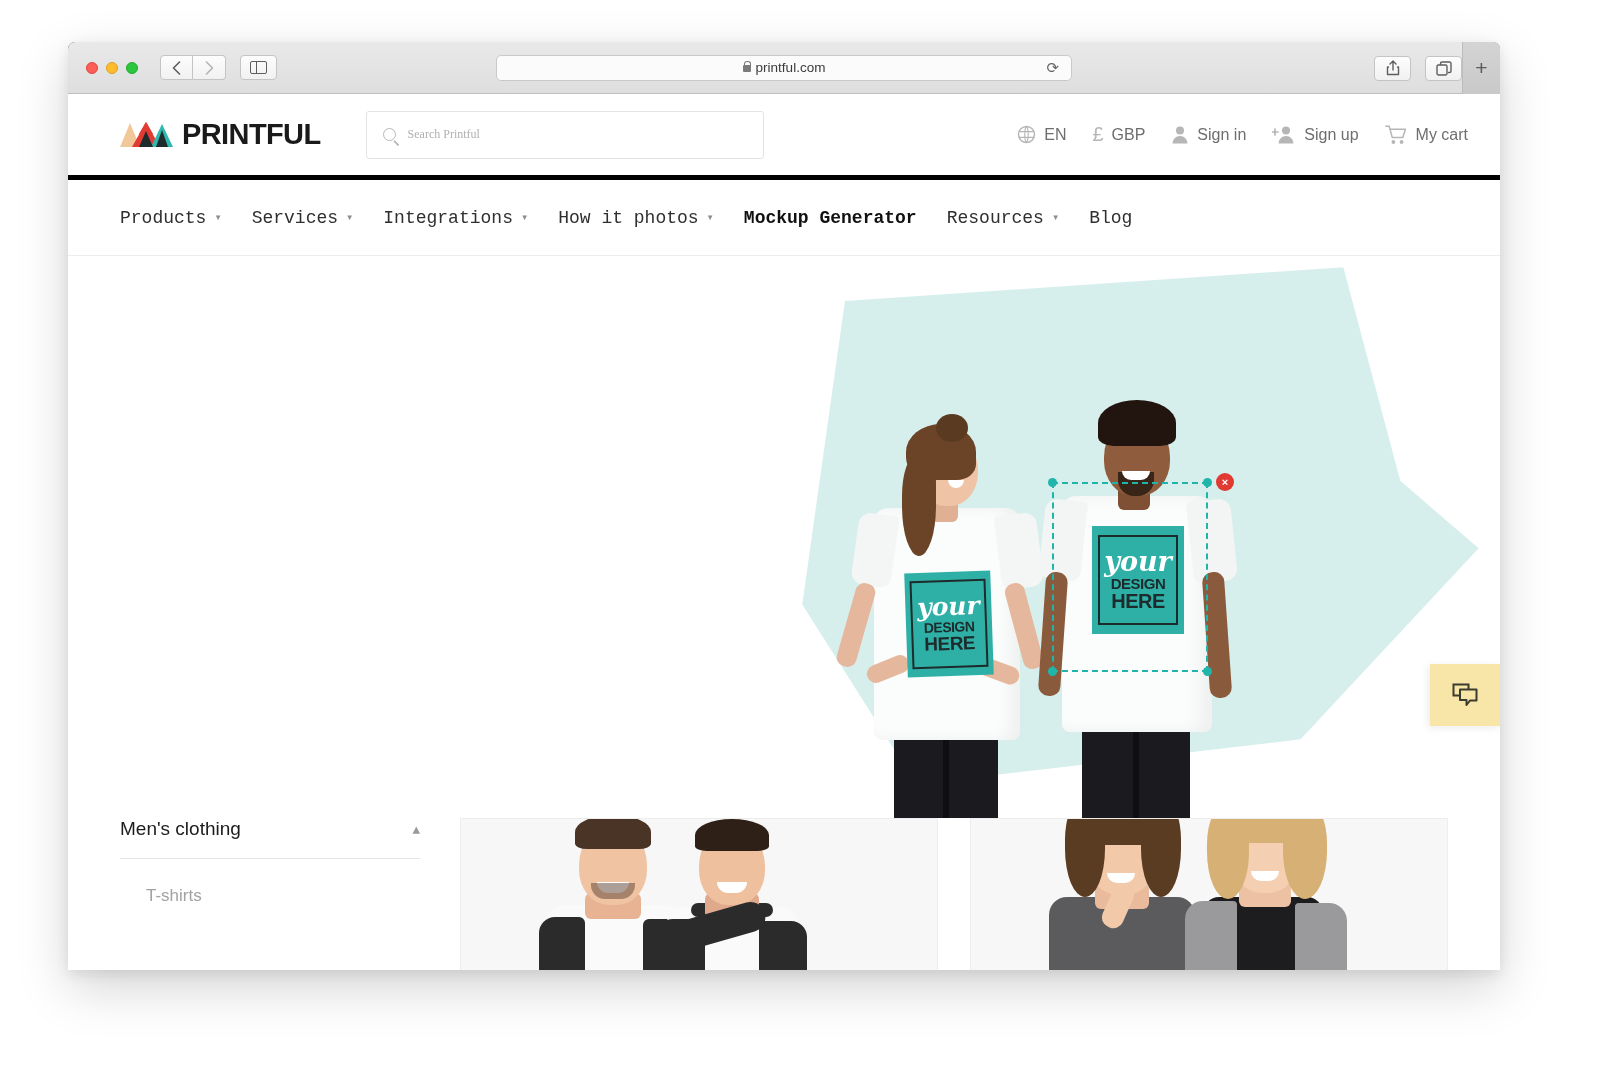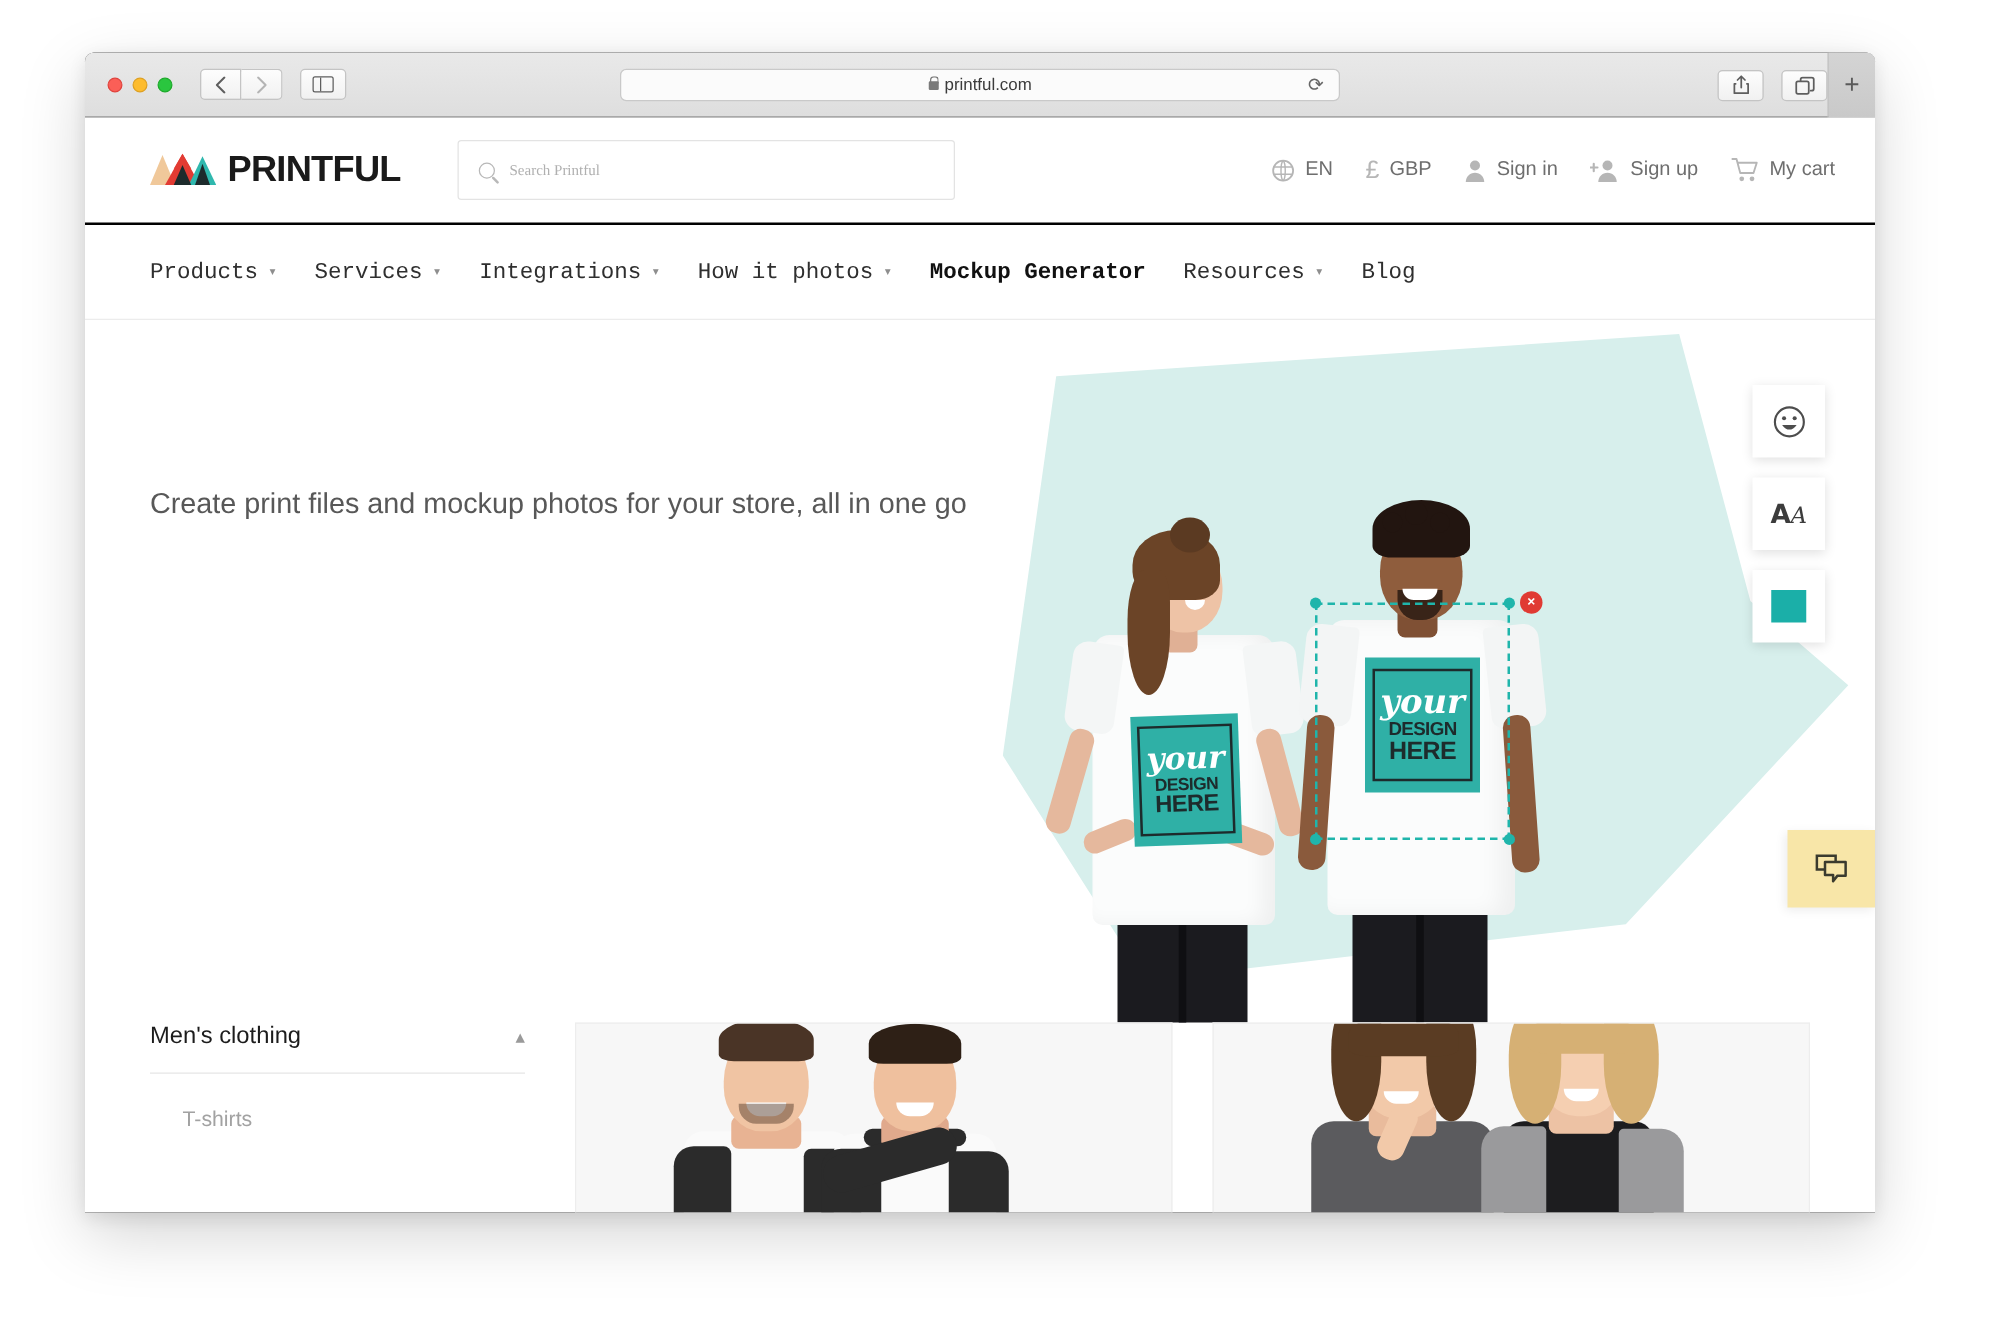--- a/index.html
+++ b/index.html
@@ -99,21 +99,21 @@
     display: flex; align-items: center; justify-content: center;
     font-size: 21px; color: #5a5a5a; font-weight: 300;
   }
 
   
   .page { position: relative; height: 876px; background: #fff; overflow: hidden; }
 
   
   .site-header {
     height: 86px; display: flex; align-items: center;
-    border-bottom: 2px solid #000000; padding: 0 32px 0 52px;
+    border-bottom: 5px solid #000000; padding: 0 32px 0 52px;
   }
   .logo { display: flex; align-items: center; gap: 9px; }
   .logo-mark { width: 53px; height: 28px; }
   .logo-text { font-size: 29px; font-weight: 700; letter-spacing: -0.6px; color: #1a1a1a; }
 
   .search-box {
     margin-left: 45px;
     width: 398px; height: 48px;
     border: 1px solid #e3e3e3; border-radius: 3px;
     display: flex; align-items: center; padding: 0 16px; gap: 12px;
@@ -407,21 +407,20 @@
           <span class="caret">▾</span>
         </div>
         <div class="nav-item">
           <span>Blog</span>
         </div>
       </div>
 
       <div class="hero">
 
         <div class="hero-copy">
-          <div class="hero-sub">Create print files and mockup photos for your store, all in one go</div>
         </div>
 
         <div class="hero-art">
           <div class="blob"></div>
 
           <div class="model woman">
 
             <div style="position:absolute;left:50px;bottom:0;width:104px;height:96px;background:#1b1b1f;border-radius:4px 4px 0 0;"></div>
             <div style="position:absolute;left:99px;bottom:0;width:6px;height:96px;background:#0f0f12;"></div>
 
@@ -485,38 +484,20 @@
 
             <div class="selection" style="left:16px;bottom:146px;width:156px;height:190px;">
               <span class="handle" style="left:-6px;top:-6px;"></span>
               <span class="handle" style="right:-6px;top:-6px;"></span>
               <span class="handle" style="left:-6px;bottom:-6px;"></span>
               <span class="handle" style="right:-6px;bottom:-6px;"></span>
               <span class="del-btn" style="right:-28px;top:-11px;">×</span>
             </div>
           </div>
 
-          <div class="tool-rail">
-            <div class="tool-btn">
-              <svg width="27" height="27" viewBox="0 0 28 28">
-                <circle cx="14" cy="14" r="12" stroke="#4d4d4d" stroke-width="1.8" fill="none"></circle>
-                <circle cx="9.6" cy="11" r="1.7" fill="#4d4d4d"></circle>
-                <circle cx="18.4" cy="11" r="1.7" fill="#4d4d4d"></circle>
-                <path d="M8 16.5c1.6 2.6 4 3.9 6 3.9s4.4-1.3 6-3.9z" fill="#4d4d4d"></path>
-              </svg>
-            </div>
-            <div class="tool-btn">
-              <span style="font-size:21px;color:#3c3c3c;letter-spacing:0;">
-                <b style="font-family:'DejaVu Sans',sans-serif;">A</b><i style="font-family:'DejaVu Serif',serif;font-size:18px;">A</i>
-              </span>
-            </div>
-            <div class="tool-btn">
-              <span class="swatch"></span>
-            </div>
-          </div>
         </div>
 
         <div class="chat-widget">
           <svg width="26" height="24" viewBox="0 0 26 24">
             <path d="M1.5 1.5h15v11h-15z" stroke="#3b3b2e" stroke-width="2" fill="none"></path>
             <path d="M8 6.5h16.5v11H18l-3.5 4.5V17H8z" fill="#f8e6a8" stroke="#3b3b2e" stroke-width="2" stroke-linejoin="round"></path>
           </svg>
         </div>
       </div>
 

